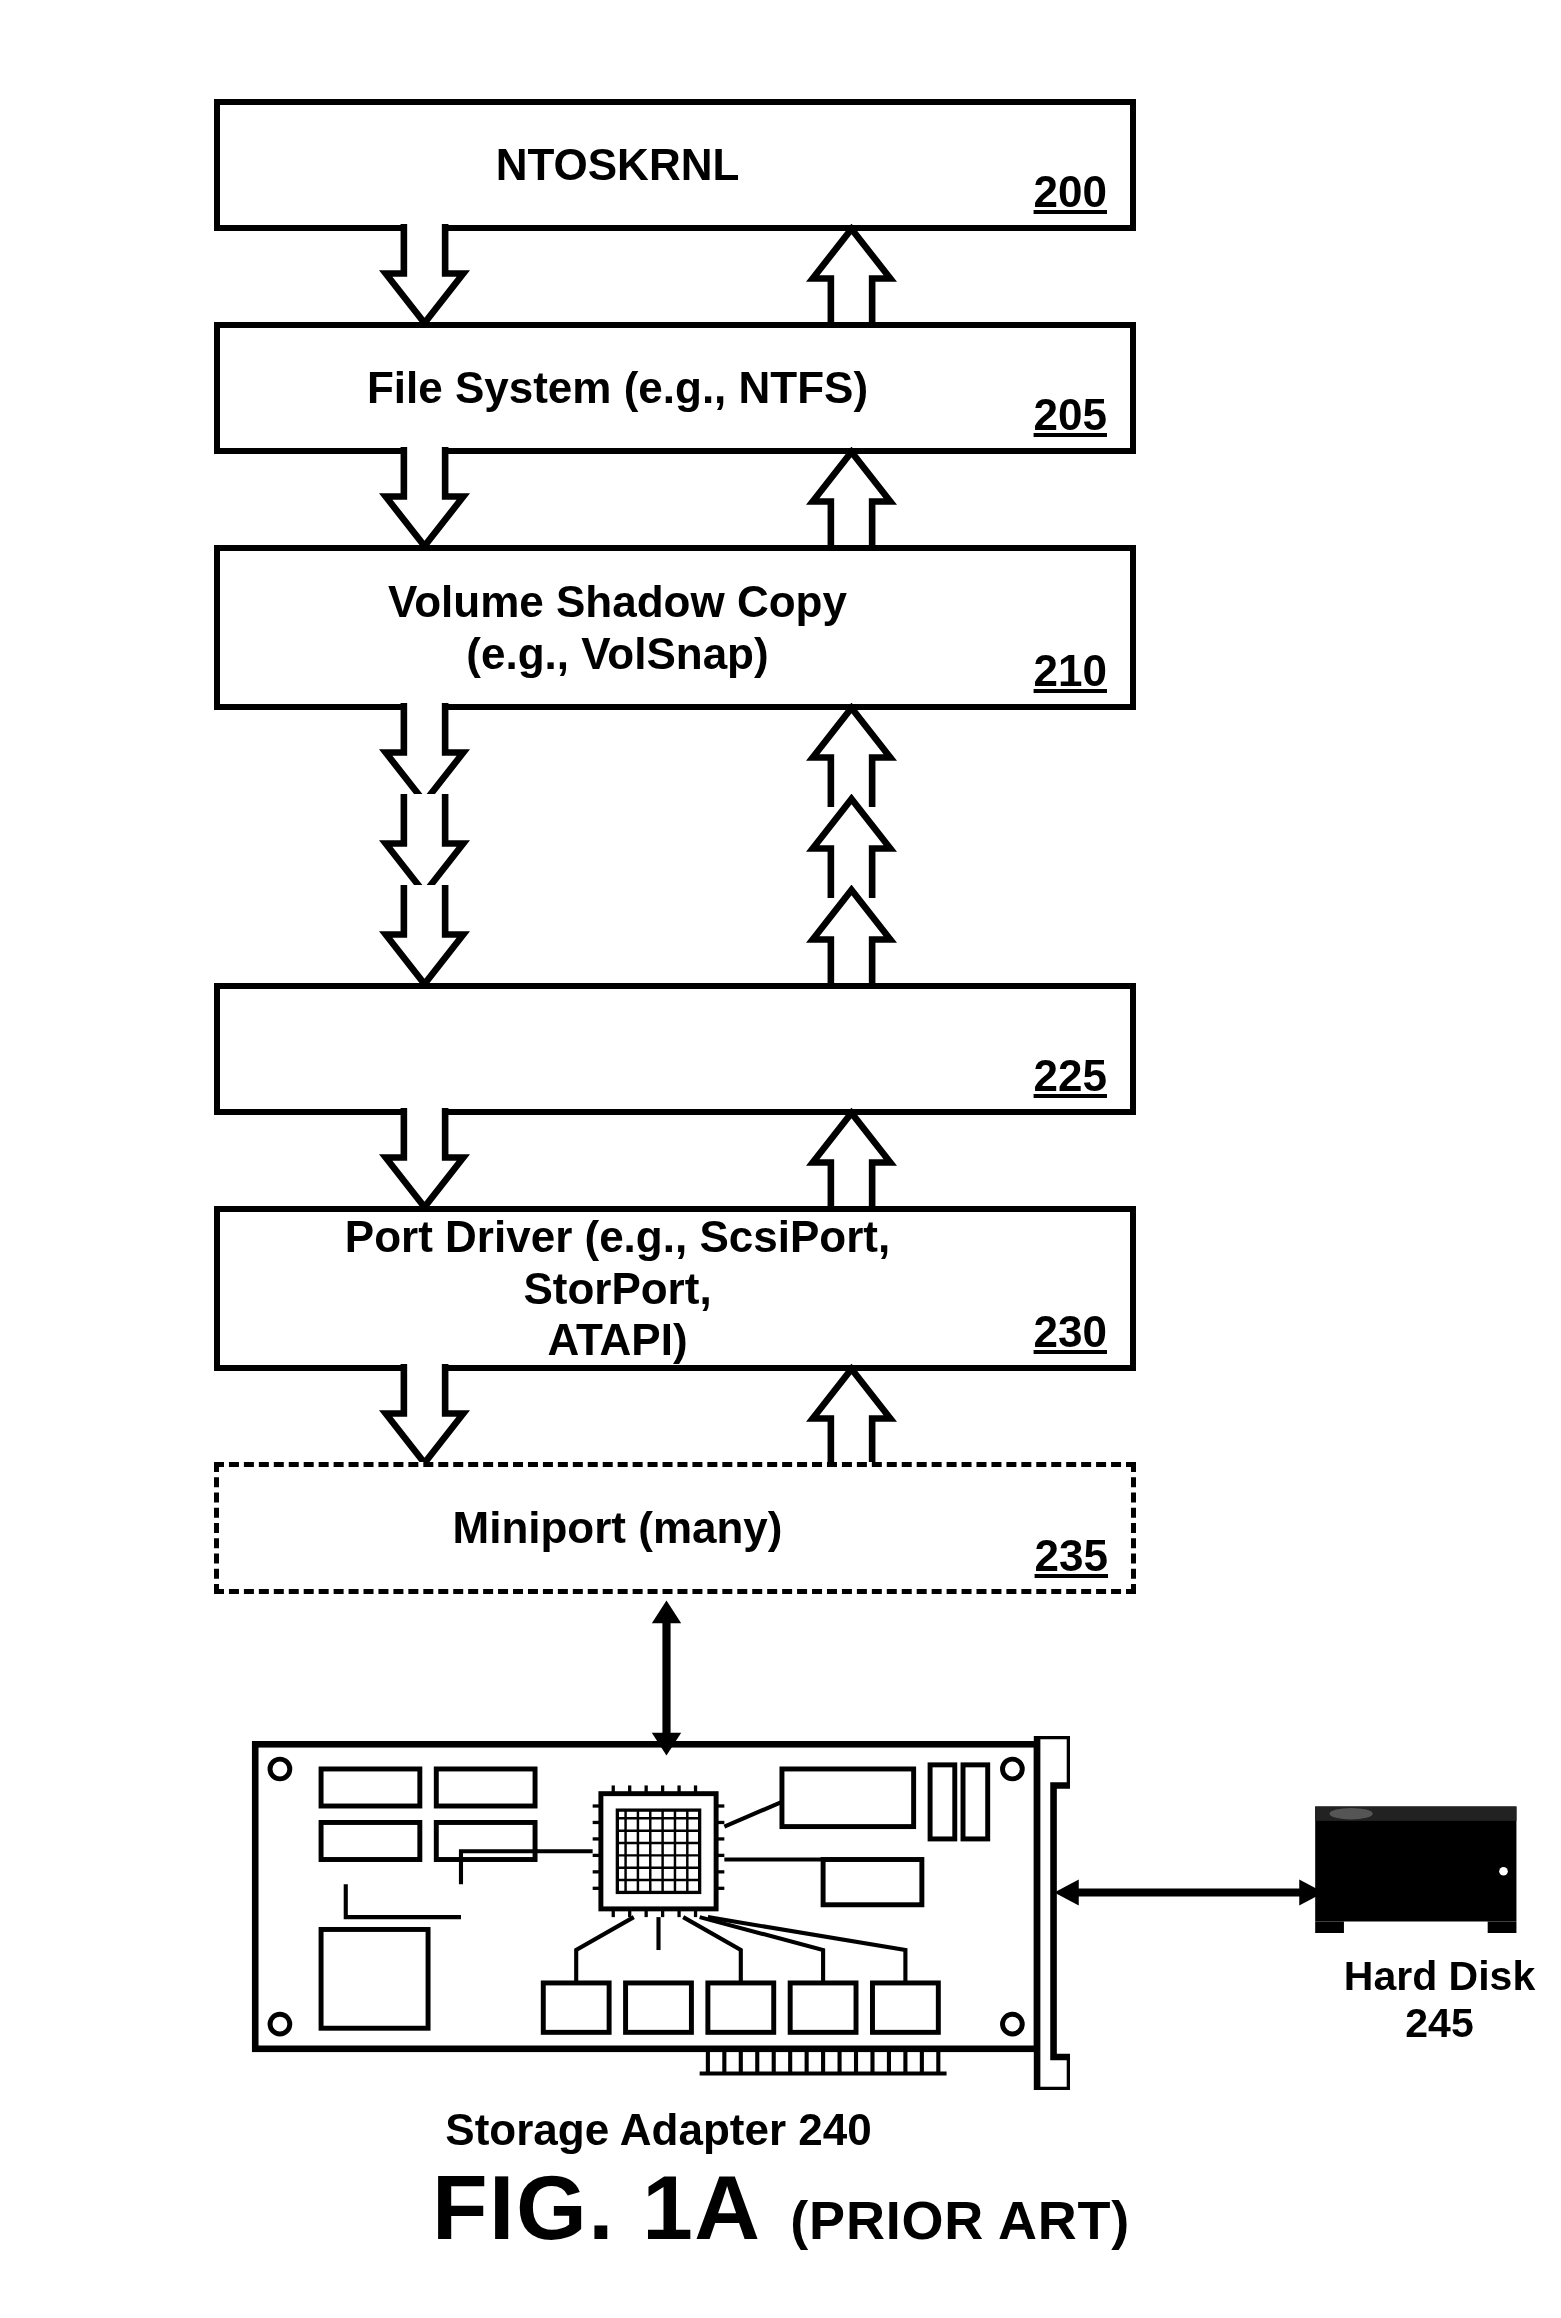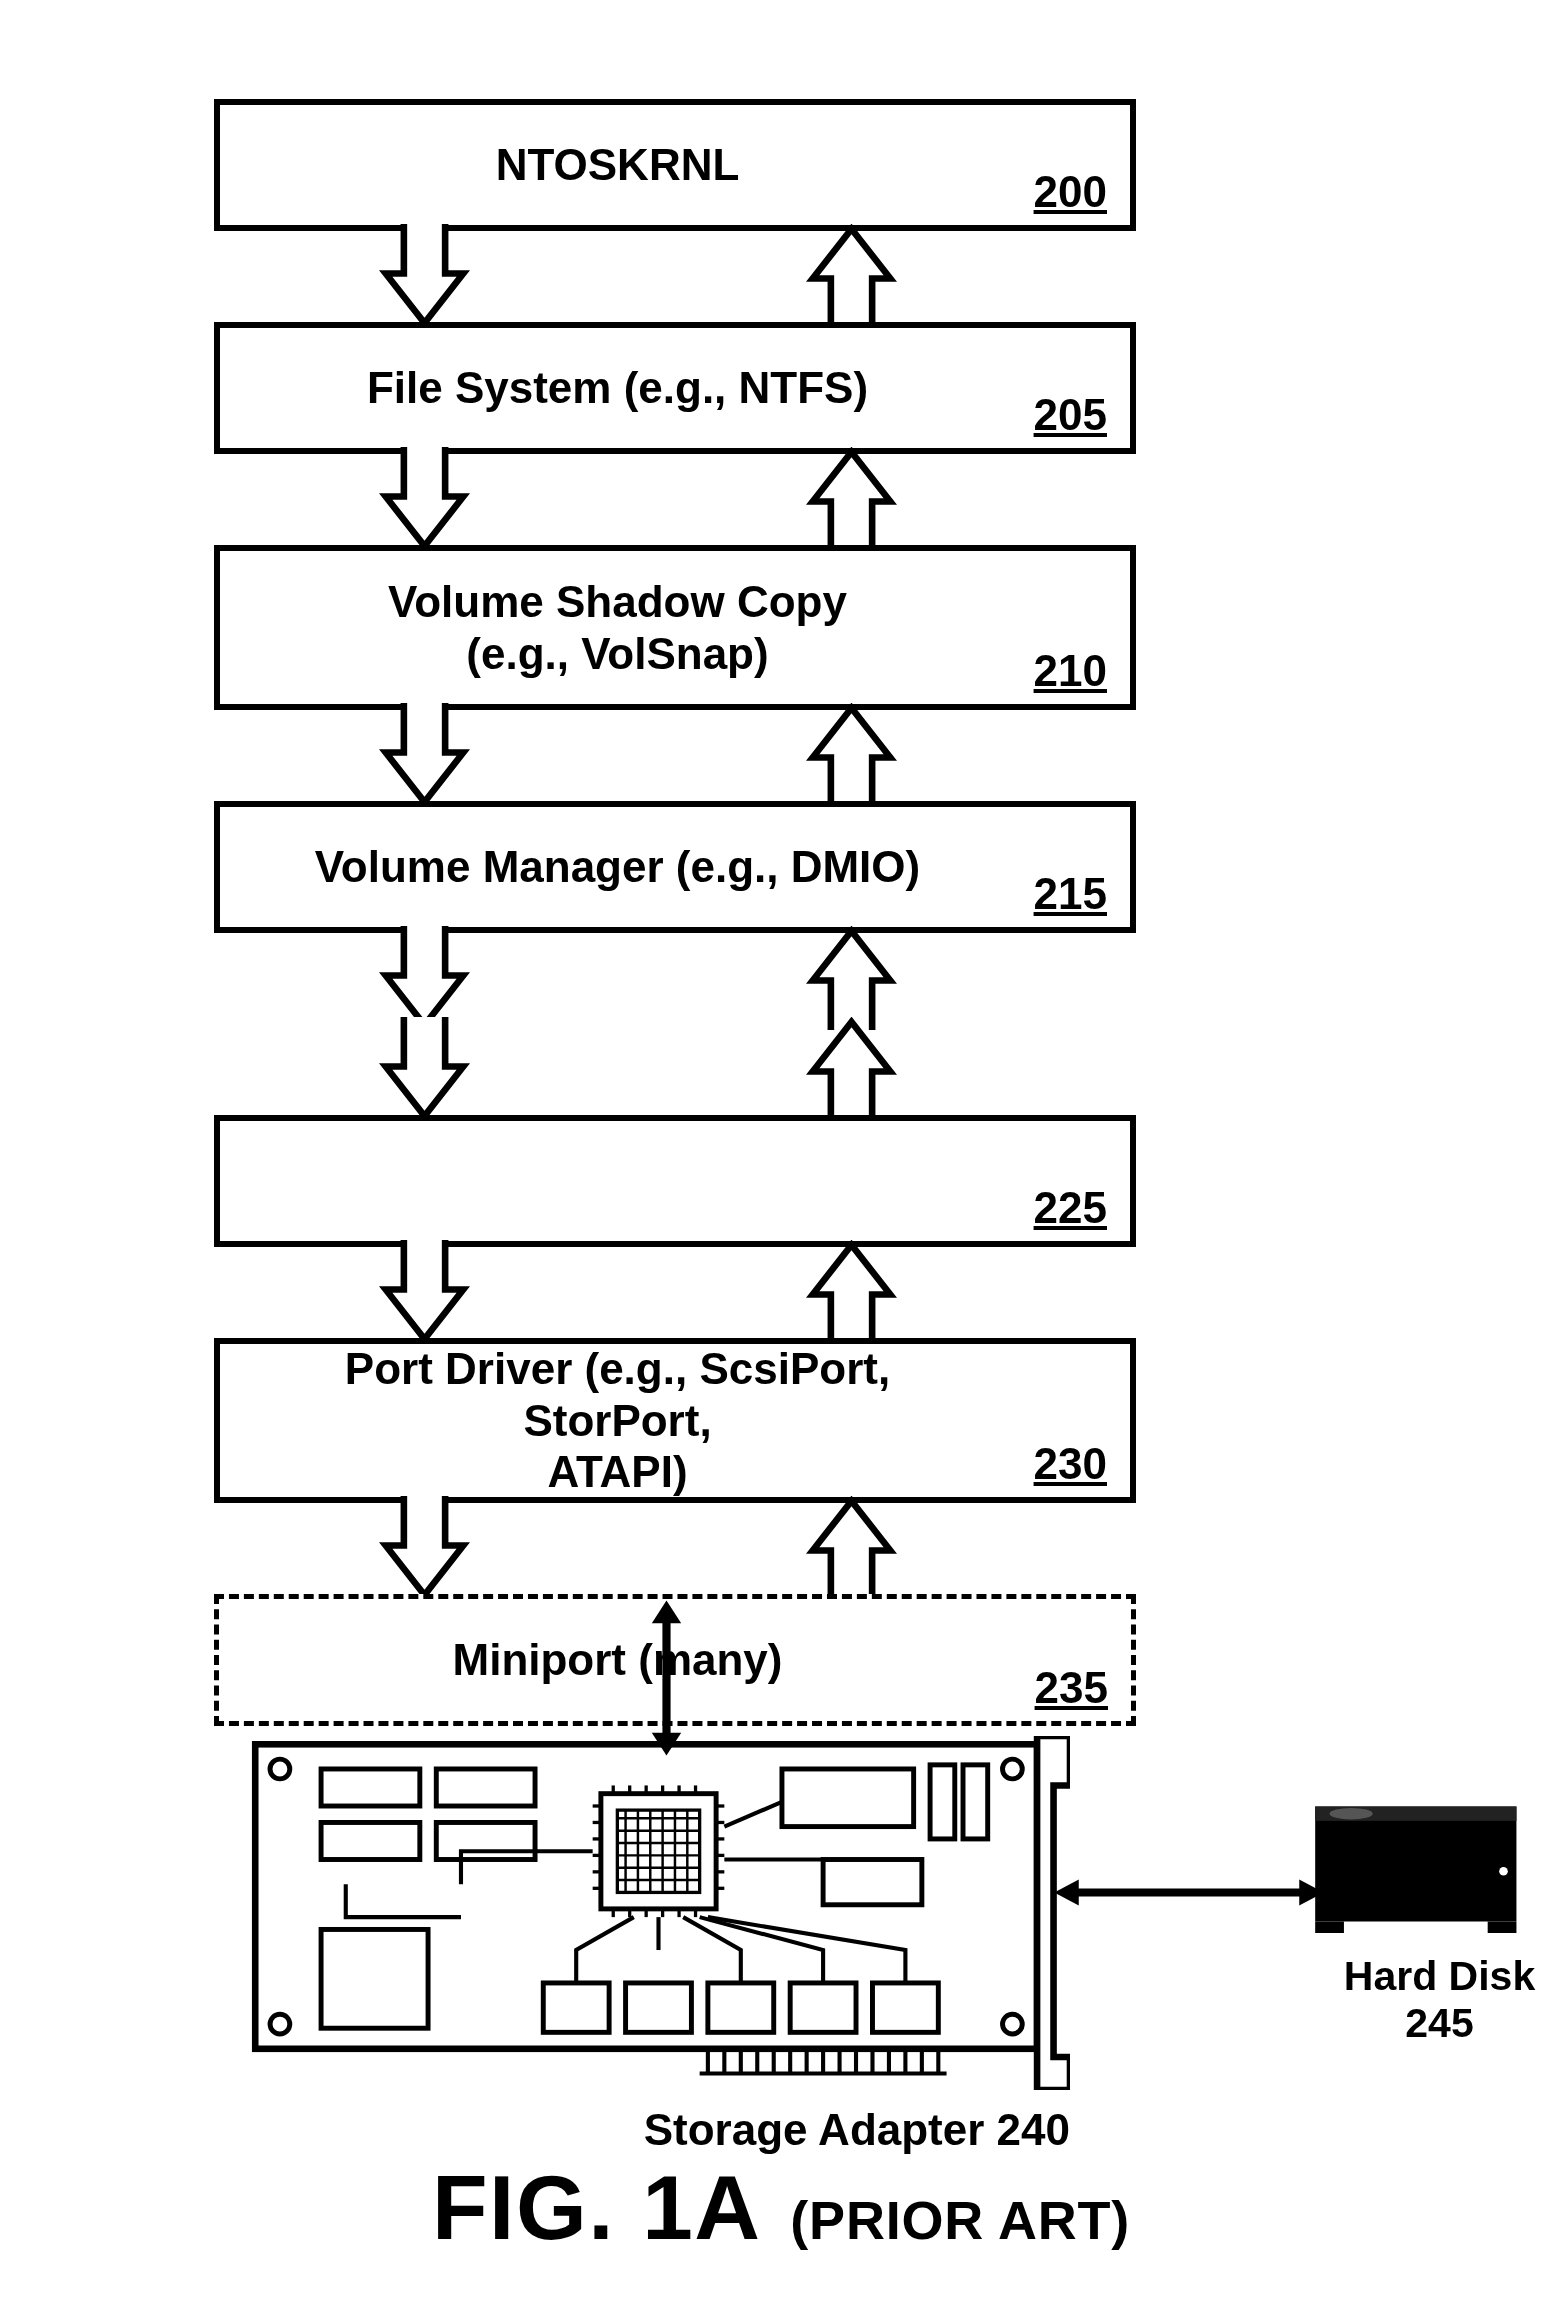--- a/index.html
+++ b/index.html
@@ -79,21 +79,21 @@
     top: 1868px;
     width: 272px;
     height: 49px;
   }
 
   .adapter-wrap {
     position: absolute;
     left: 247px;
     top: 1736px;
     width: 823px;
-    text-align: right;
+    text-align: center;
   }
   .adapter-caption {
     font-size: 44px;
     font-weight: 700;
     margin-top: 15px;
   }
 
   .disk-wrap {
     position: absolute;
     left: 1308px;
@@ -178,26 +178,20 @@
         <div class="arrow-down">
           <svg viewBox="0 0 110 126" width="91" height="104">
             <path d="M30 0 L30 60 L8 60 L55 120 L102 60 L80 60 L80 0" fill="#fff" stroke="#000" stroke-width="8" stroke-linejoin="miter"></path>
           </svg>
         </div>
         <div class="arrow-up">
           <svg viewBox="0 0 110 126" width="91" height="104">
             <path d="M30 126 L30 66 L8 66 L55 6 L102 66 L80 66 L80 126" fill="#fff" stroke="#000" stroke-width="8" stroke-linejoin="miter"></path>
           </svg>
         </div>
-      </div>
-      <div class="box" style="height: 132px;">
-        <div class="box-inner">
-          <div class="box-label">Volume Manager (e.g., DMIO)</div>
-        </div>
-        <div class="ref">215</div>
       </div>
       <div class="gap">
         <div class="arrow-down">
           <svg viewBox="0 0 110 126" width="91" height="104">
             <path d="M30 0 L30 60 L8 60 L55 120 L102 60 L80 60 L80 0" fill="#fff" stroke="#000" stroke-width="8" stroke-linejoin="miter"></path>
           </svg>
         </div>
         <div class="arrow-up">
           <svg viewBox="0 0 110 126" width="91" height="104">
             <path d="M30 126 L30 66 L8 66 L55 6 L102 66 L80 66 L80 126" fill="#fff" stroke="#000" stroke-width="8" stroke-linejoin="miter"></path>

